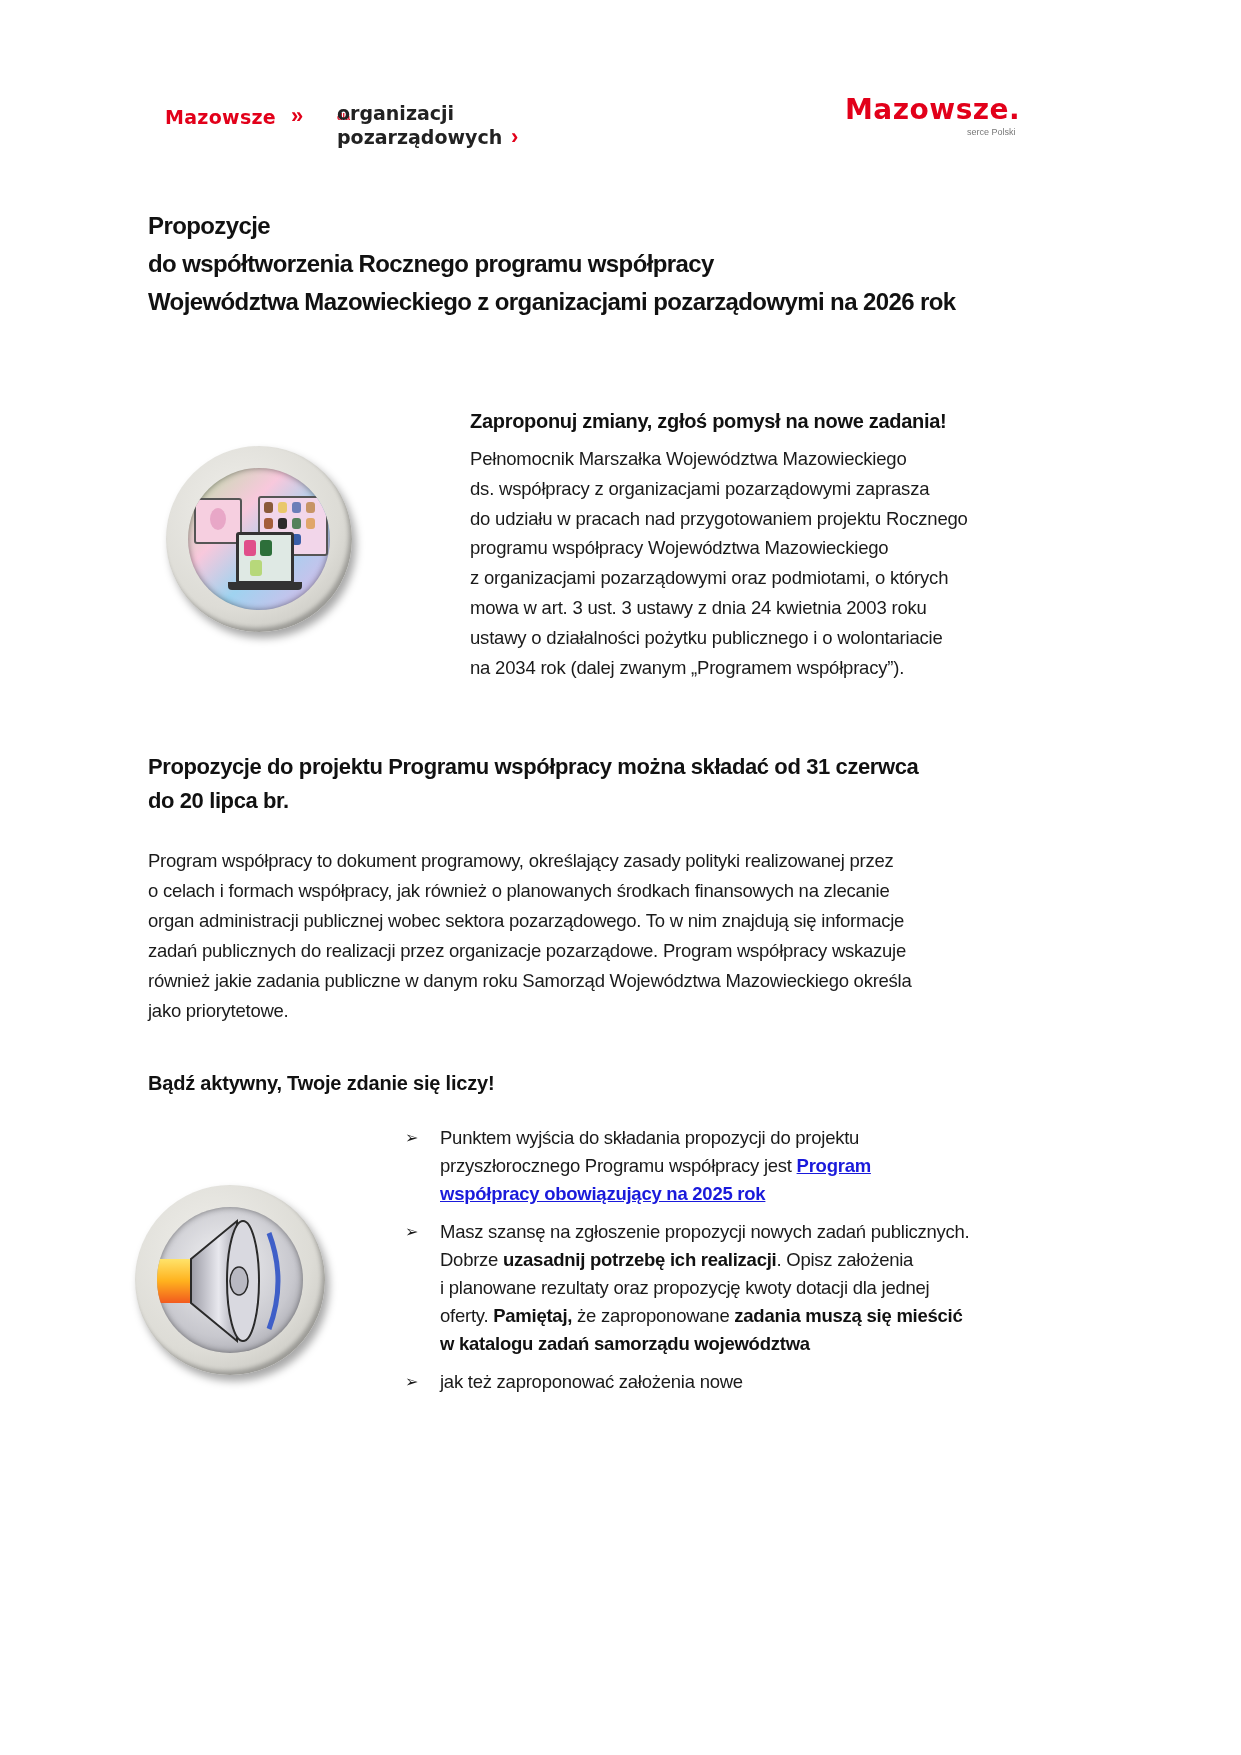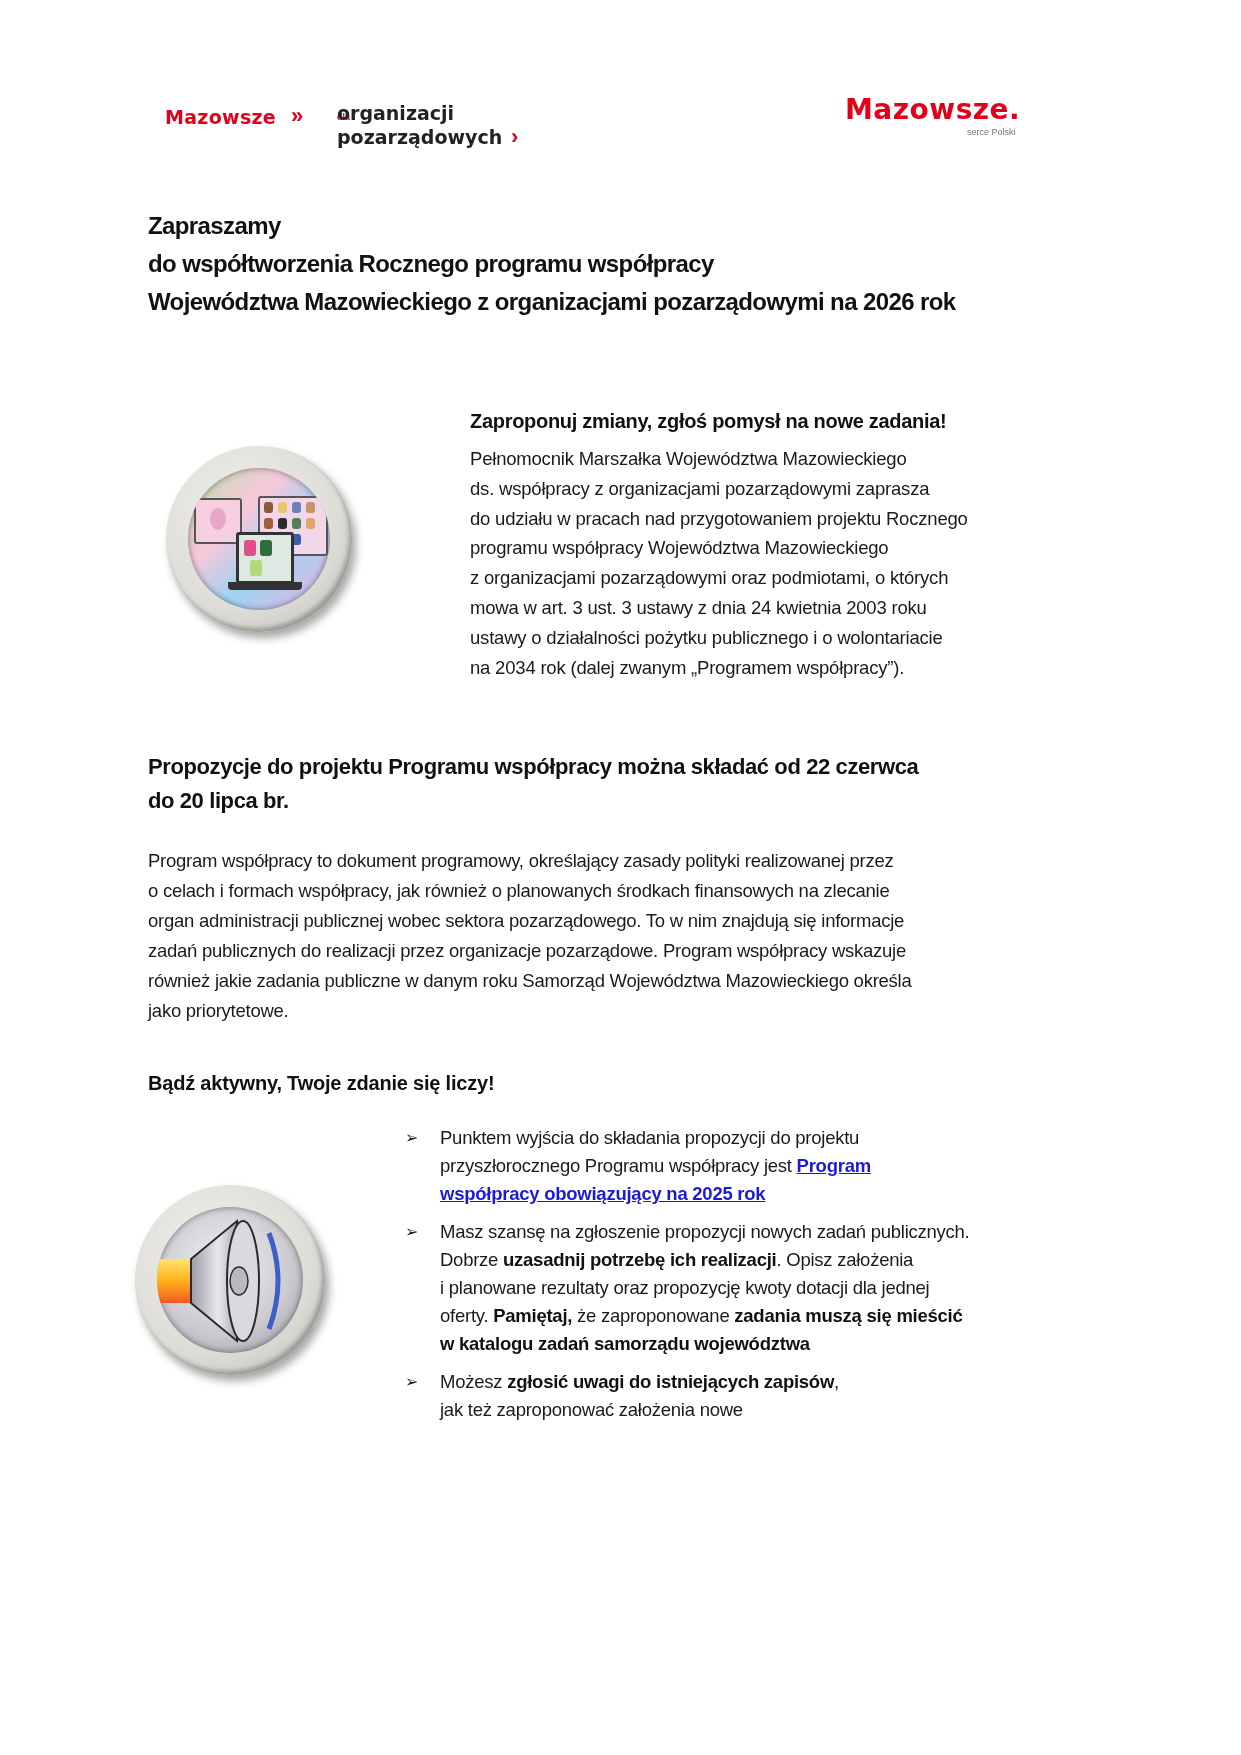--- a/index.html
+++ b/index.html
@@ -69,21 +69,21 @@
   <span class="org2">pozarządowych</span>
   <span class="chev1">›</span>
 </div>
 
 <div class="logo-right">
   <span class="brand">Mazowsze.</span>
   <span class="tag">serce Polski</span>
 </div>
 
 <div class="title">
-  <div>Zapraszamy</div>
+  <div>Propozycje</div>
   <div>do współtworzenia Rocznego programu współpracy</div>
   <div>Województwa Mazowieckiego z organizacjami pozarządowymi na 2026 rok</div>
 </div>
 
 <div class="badge badge-video">
   <div class="inner">
     <div class="scr" style="left:6px;top:30px;width:48px;height:46px;background:#f6cfe0;border:2px solid #555;"></div>
     <div class="face" style="left:22px;top:40px;width:16px;height:22px;border-radius:50%;background:#e8a7c7;"></div>
     <div class="scr" style="left:70px;top:28px;width:70px;height:60px;background:#f2d6ea;border:2px solid #555;"></div>
     <div class="face" style="left:76px;top:34px;background:#8a5a3a;"></div>
@@ -112,21 +112,21 @@
     <span>do udziału w pracach nad przygotowaniem projektu Rocznego</span>
     <span>programu współpracy Województwa Mazowieckiego</span>
     <span>z organizacjami pozarządowymi oraz podmiotami, o których</span>
     <span>mowa w art. 3 ust. 3 ustawy z dnia 24 kwietnia 2003 roku</span>
     <span>ustawy o działalności pożytku publicznego i o wolontariacie</span>
     <span>na 2034 rok (dalej zwanym „Programem współpracy”).</span>
   </p>
 </div>
 
 <div class="sec-h">
-  <span>Propozycje do projektu Programu współpracy można składać od 22 czerwca</span>
+  <span>Propozycje do projektu Programu współpracy można składać od 31 czerwca</span>
   <span>do 20 lipca br.</span>
 </div>
 
 <div class="body-p">
   <span>Program współpracy to dokument programowy, określający zasady polityki realizowanej przez</span>
   <span>o celach i formach współpracy, jak również o planowanych środkach finansowych na zlecanie</span>
   <span>organ administracji publicznej wobec sektora pozarządowego. To w nim znajdują się informacje</span>
   <span>zadań publicznych do realizacji przez organizacje pozarządowe. Program współpracy wskazuje</span>
   <span>również jakie zadania publiczne w danym roku Samorząd Województwa Mazowieckiego określa</span>
   <span>jako priorytetowe.</span>
@@ -168,16 +168,15 @@
   <li>
     <span class="bul">➢</span>
     <span class="line">Masz szansę na zgłoszenie propozycji nowych zadań publicznych.</span>
     <span class="line"><span>Dobrze </span><b>uzasadnij potrzebę ich realizacji</b><span>. Opisz założenia</span></span>
     <span class="line">i planowane rezultaty oraz propozycję kwoty dotacji dla jednej</span>
     <span class="line"><span>oferty. </span><b>Pamiętaj,</b><span> że zaproponowane </span><b>zadania muszą się mieścić</b></span>
     <span class="line"><b>w katalogu zadań samorządu województwa</b></span>
   </li>
   <li>
     <span class="bul">➢</span>
-    <span class="line"><span>Możesz </span><b>zgłosić uwagi do istniejących zapisów</b><span>,</span></span>
     <span class="line">jak też zaproponować założenia nowe</span>
   </li>
 </ul>
 
 </body></html>

